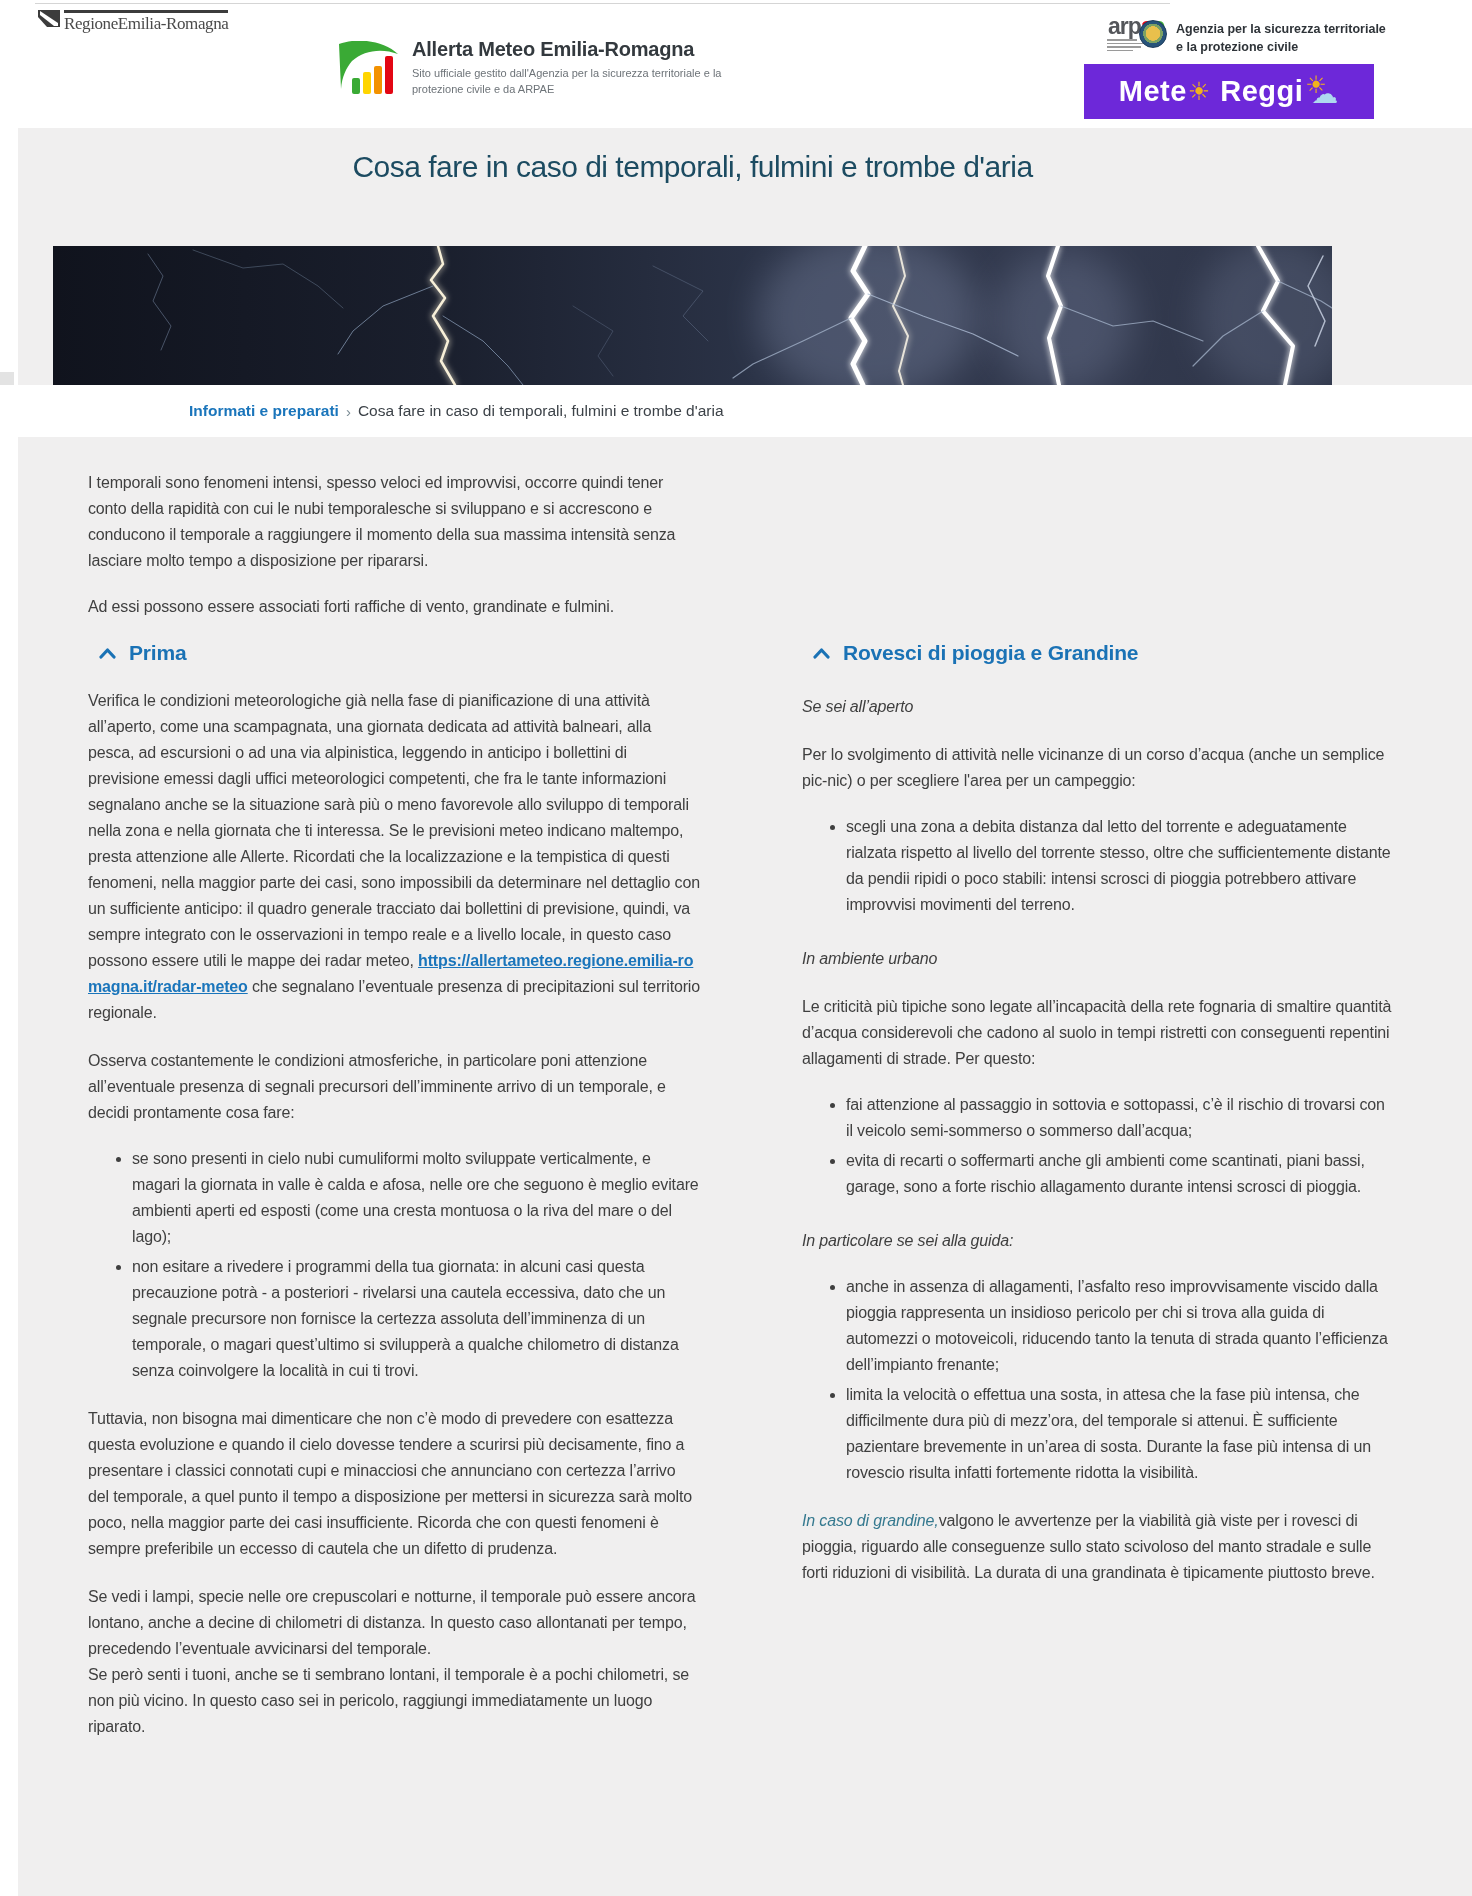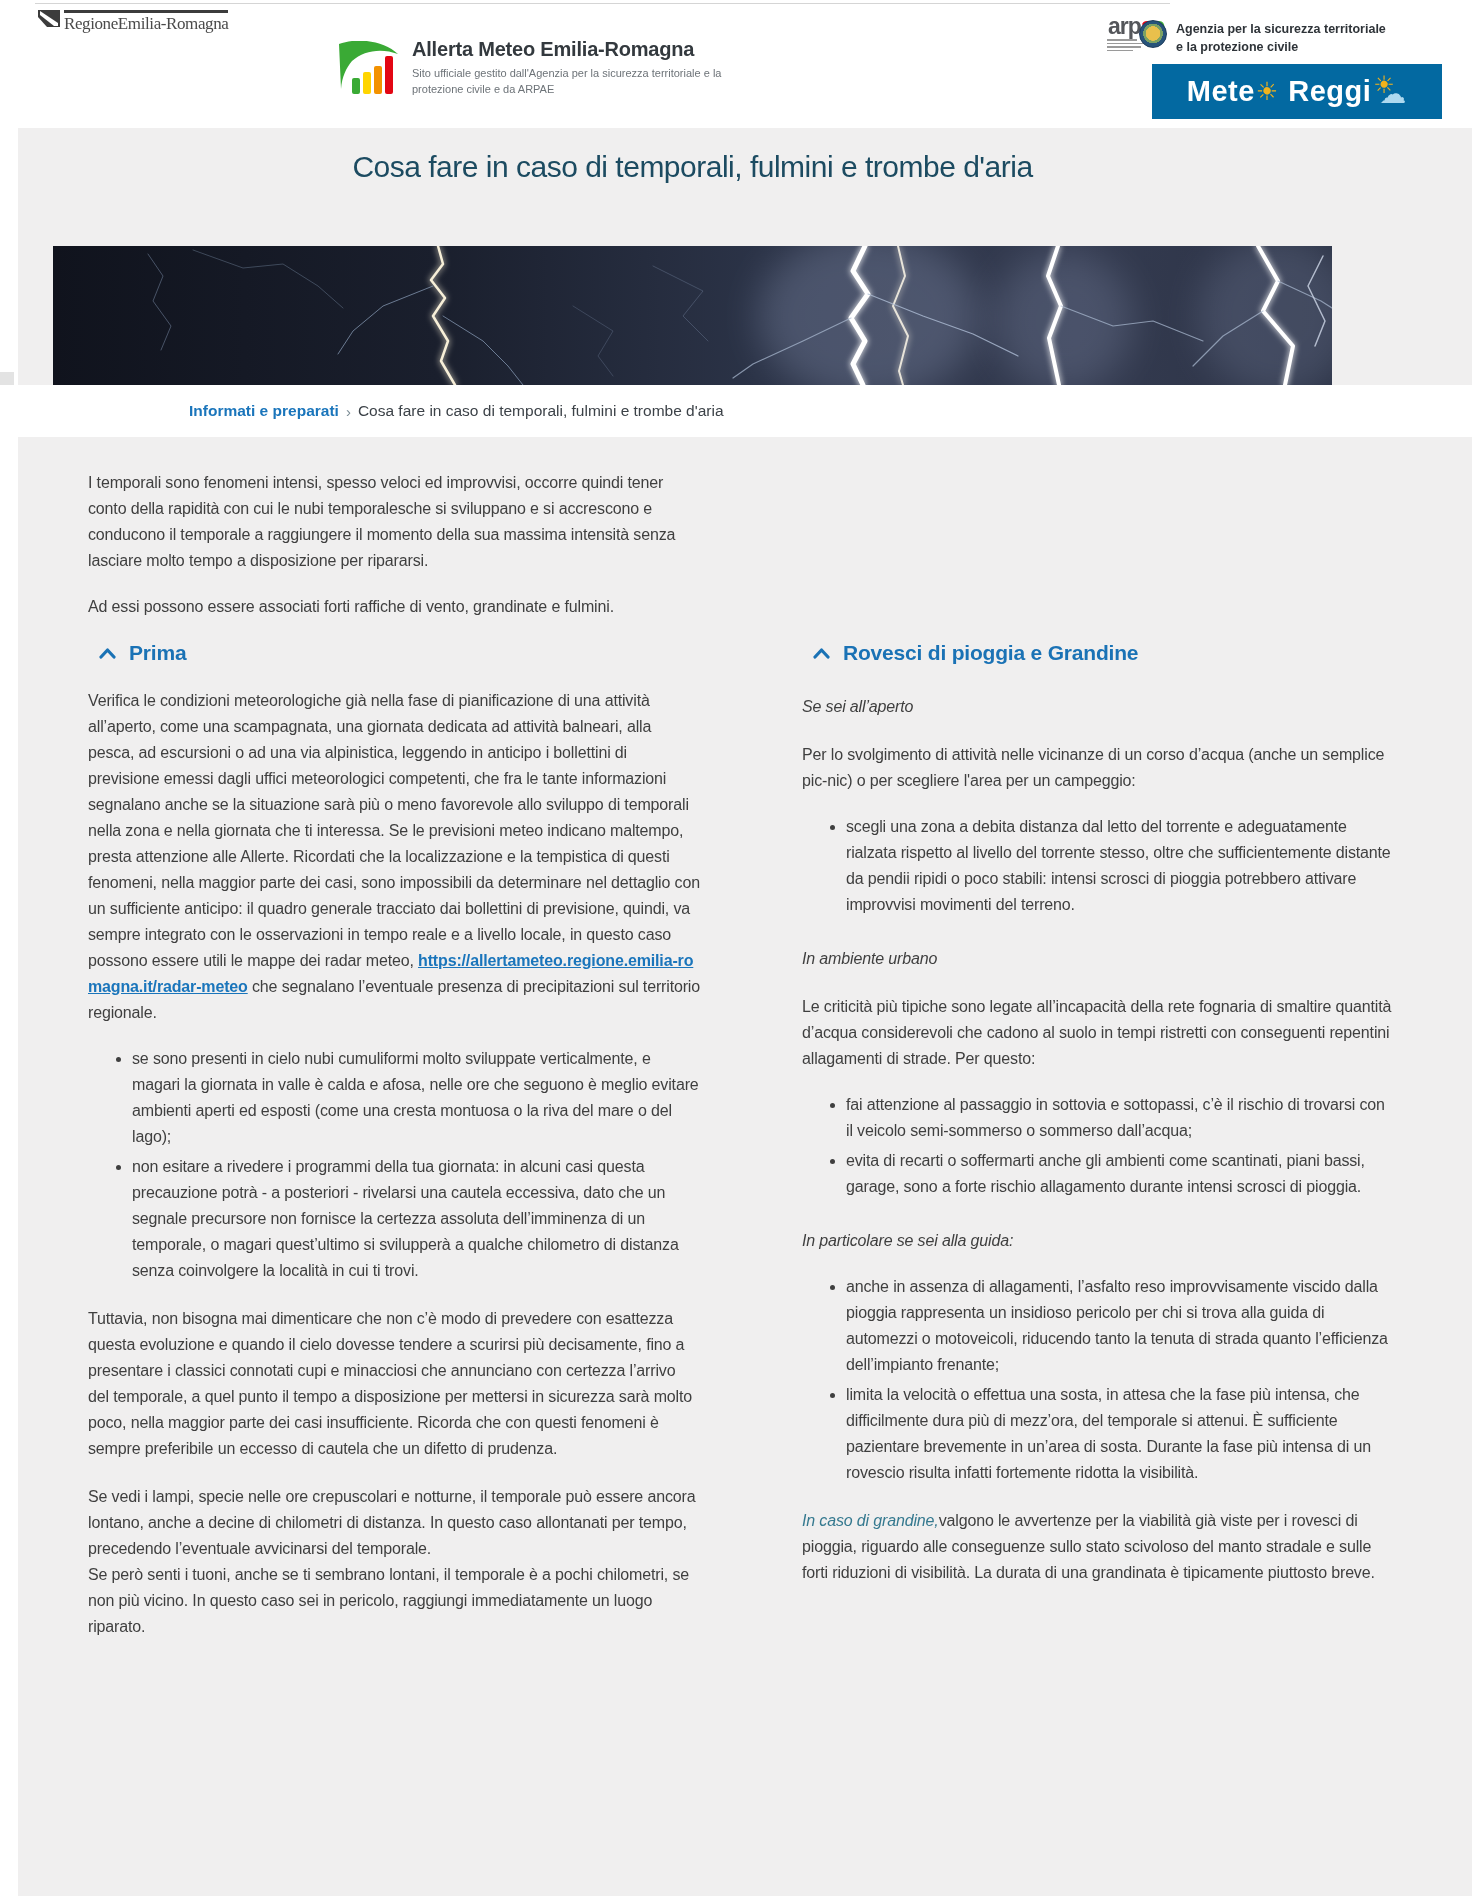--- a/index.html
+++ b/index.html
@@ -25,21 +25,21 @@
   .arpae-lines{margin-top:3px;margin-left:22px;}
   .arpae-lines i{display:block;height:1.5px;background:#9a9a9a;margin-bottom:2px;}
   .arpae-lines i:nth-child(1){width:30px;}
   .arpae-lines i:nth-child(2){width:38px;}
   .arpae-lines i:nth-child(3){width:34px;}
   .arpae-lines i:nth-child(4){width:26px;}
   .pc-emblem{position:absolute;left:1139px;top:20px;width:26px;height:26px;border-radius:50%;
     background:radial-gradient(circle at 50% 48%, #e9c04c 0 38%, #7ca163 39% 52%, #27537a 53% 100%);
     border:1px solid #1c3a5b;cursor:pointer;}
   .agency-text{position:absolute;left:1176px;top:20px;font-size:12.5px;font-weight:bold;color:#2e3338;line-height:18px;width:210px;}
-  .meteo-banner{position:absolute;left:1152px;top:64px;width:290px;height:55px;background:#0369a1;
+  .meteo-banner{position:absolute;left:1084px;top:64px;width:290px;height:55px;background:#6d28d9;
     display:flex;align-items:center;justify-content:center;cursor:pointer;}
   .mb-text{color:#ffffff;font-size:29px;font-weight:800;letter-spacing:0.5px;}
   .mb-sun{color:#f2b31c;font-size:25px;margin:0 1px;line-height:1;}
   .mb-suncloud{position:relative;display:inline-block;width:34px;height:34px;margin-left:2px;}
   .mb-suncloud .s{position:absolute;left:0;top:-2px;color:#f2b31c;font-size:24px;line-height:1;}
   .mb-suncloud .c{position:absolute;left:6px;top:6px;color:#aed9ef;font-size:27px;line-height:1;}
   
   .band-top{position:absolute;top:128px;left:18px;width:1454px;height:257px;background:#f0efef;}
   .left-notch{position:absolute;top:372px;left:0;width:14px;height:20px;background:#e3e3e3;}
   .page-title{position:absolute;top:148px;left:53px;width:1279px;text-align:center;
@@ -189,20 +189,21 @@
       <div class="acc-head">
         <svg class="chev" viewBox="0 0 17 11">
           <polyline points="2,9 8.5,2 15,9" fill="none" stroke="#1a72b5" stroke-width="3.2" stroke-linecap="round" stroke-linejoin="round"></polyline>
         </svg>
         <span class="acc-label">Prima</span>
       </div>
 
       <p><span>Verifica le condizioni meteorologiche già nella fase di pianificazione di una attività all’aperto, come una scampagnata, una giornata dedicata ad attività balneari, alla pesca, ad escursioni o ad una via alpinistica, leggendo in anticipo i bollettini di previsione emessi dagli uffici meteorologici competenti, che fra le tante informazioni segnalano anche se la situazione sarà più o meno favorevole allo sviluppo di temporali nella zona e nella giornata che ti interessa. Se le previsioni meteo indicano maltempo, presta attenzione alle Allerte. Ricordati che la localizzazione e la tempistica di questi fenomeni, nella maggior parte dei casi, sono impossibili da determinare nel dettaglio con un sufficiente anticipo: il quadro generale tracciato dai bollettini di previsione, quindi, va sempre integrato con le osservazioni in tempo reale e a livello locale, in questo caso possono essere utili le mappe dei radar meteo, </span><a class="body-link">https://allertameteo.regione.emilia-romagna.it/radar-meteo</a><span> che segnalano l’eventuale presenza di precipitazioni sul territorio regionale.</span></p>
 
 
+      <p>Osserva costantemente le condizioni atmosferiche, in particolare poni attenzione all’eventuale presenza di segnali precursori dell’imminente arrivo di un temporale, e decidi prontamente cosa fare:</p>
 
       <ul class="blist">
           <li>se sono presenti in cielo nubi cumuliformi molto sviluppate verticalmente, e magari la giornata in valle è calda e afosa, nelle ore che seguono è meglio evitare ambienti aperti ed esposti (come una cresta montuosa o la riva del mare o del lago);</li>
           <li>non esitare a rivedere i programmi della tua giornata: in alcuni casi questa precauzione potrà - a posteriori - rivelarsi una cautela eccessiva, dato che un segnale precursore non fornisce la certezza assoluta dell’imminenza di un temporale, o magari quest’ultimo si svilupperà a qualche chilometro di distanza senza coinvolgere la località in cui ti trovi.</li>
         </ul>
 
       <p>Tuttavia, non bisogna mai dimenticare che non c’è modo di prevedere con esattezza questa evoluzione e quando il cielo dovesse tendere a scurirsi più decisamente, fino a presentare i classici connotati cupi e minacciosi che annunciano con certezza l’arrivo del temporale, a quel punto il tempo a disposizione per mettersi in sicurezza sarà molto poco, nella maggior parte dei casi insufficiente. Ricorda che con questi fenomeni è sempre preferibile un eccesso di cautela che un difetto di prudenza.</p>
 
 
       <p><span>Se vedi i lampi, specie nelle ore crepuscolari e notturne, il temporale può essere ancora lontano, anche a decine di chilometri di distanza. In questo caso allontanati per tempo, precedendo l’eventuale avvicinarsi del temporale.</span><br><span>Se però senti i tuoni, anche se ti sembrano lontani, il temporale è a pochi chilometri, se non più vicino. In questo caso sei in pericolo, raggiungi immediatamente un luogo riparato.</span></p>

